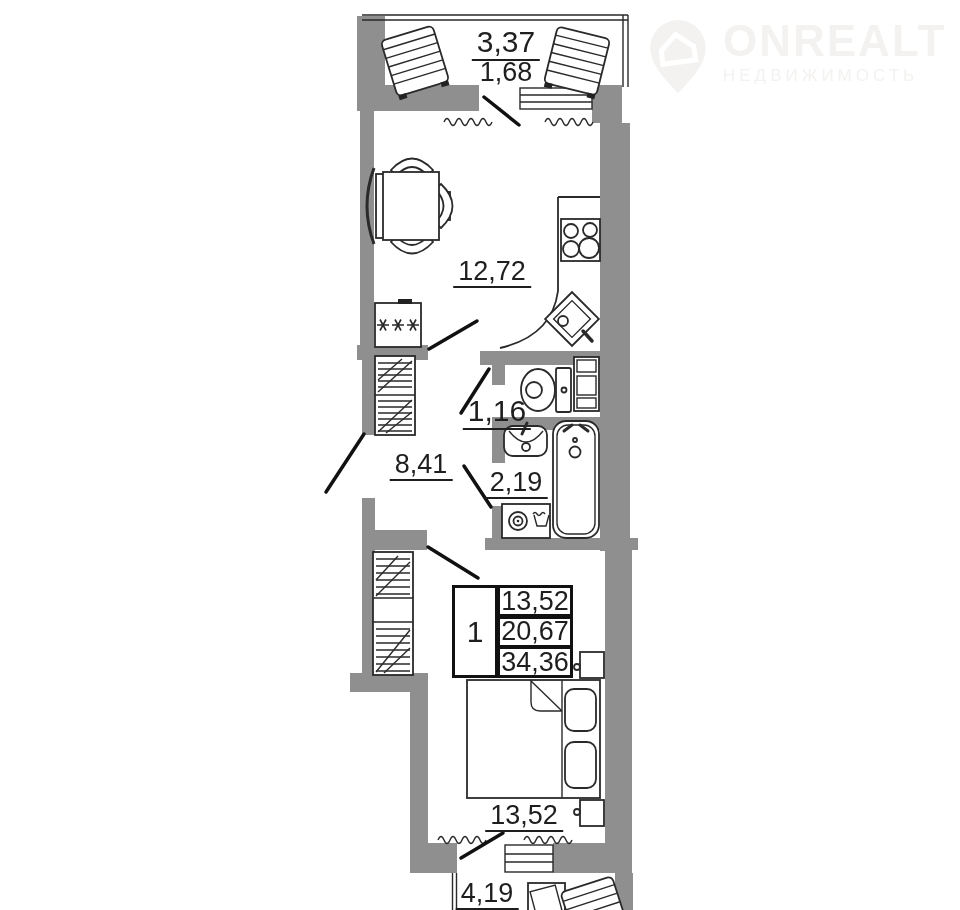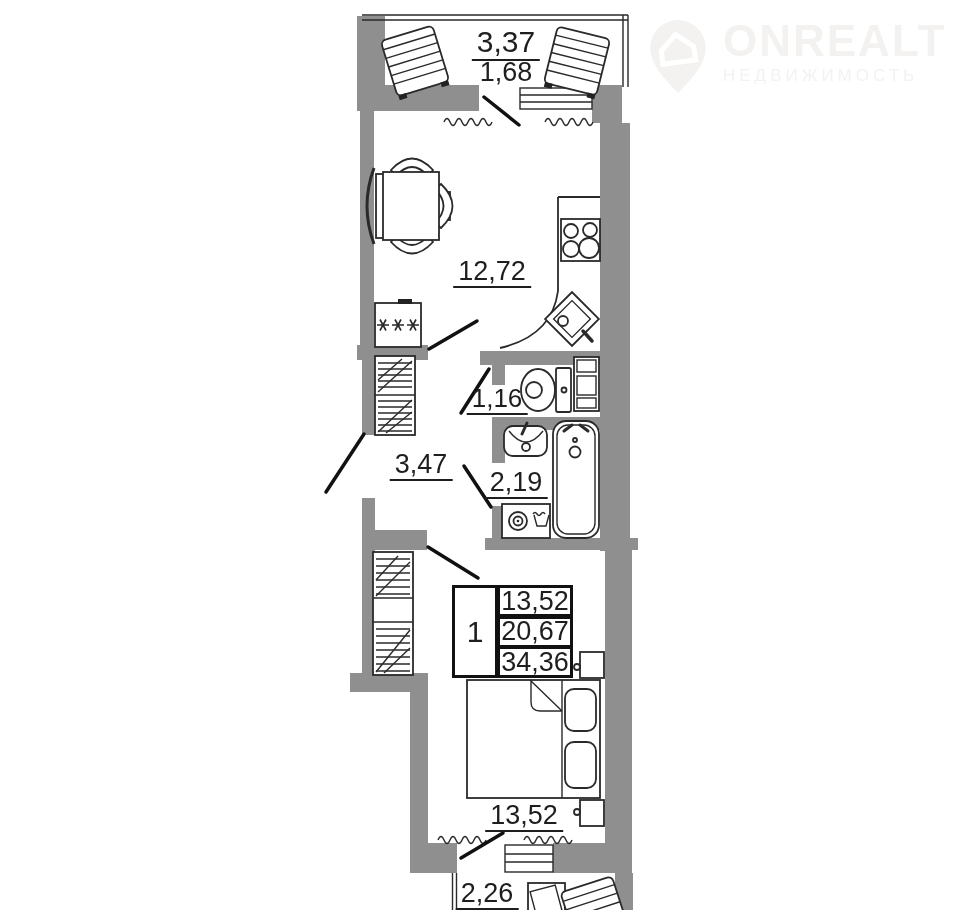--- a/index.html
+++ b/index.html
@@ -242,34 +242,34 @@
 
   <div class="lbl" style="left:506px;top:26px;font-size:30px">
     <span class="ul">3,37</span>
   </div>
   <div class="lbl" style="left:506px;top:58px;font-size:27px">
     <span>1,68</span>
   </div>
   <div class="lbl" style="left:492px;top:257px">
     <span class="ul">12,72</span>
   </div>
-  <div class="lbl" style="left:497px;top:385px;font-size:26px">
+  <div class="lbl" style="left:497px;top:395px;font-size:30px">
     <span class="ul">1,16</span>
   </div>
   <div class="lbl" style="left:421px;top:450px">
-    <span class="ul">3,47</span>
+    <span class="ul">8,41</span>
   </div>
   <div class="lbl" style="left:516px;top:468px">
     <span class="ul">2,19</span>
   </div>
   <div class="lbl" style="left:524px;top:801px">
     <span class="ul">13,52</span>
   </div>
   <div class="lbl" style="left:487px;top:879px">
-    <span class="ul">2,26</span>
+    <span class="ul">4,19</span>
   </div>
 
   <div class="itable">
     <div class="cell cell-rooms">1</div>
     <div class="cell cell-r" style="top:0">13,52</div>
     <div class="cell cell-r" style="top:30.5px">20,67</div>
     <div class="cell cell-r" style="top:61px">34,36</div>
   </div>
 
 </div>

